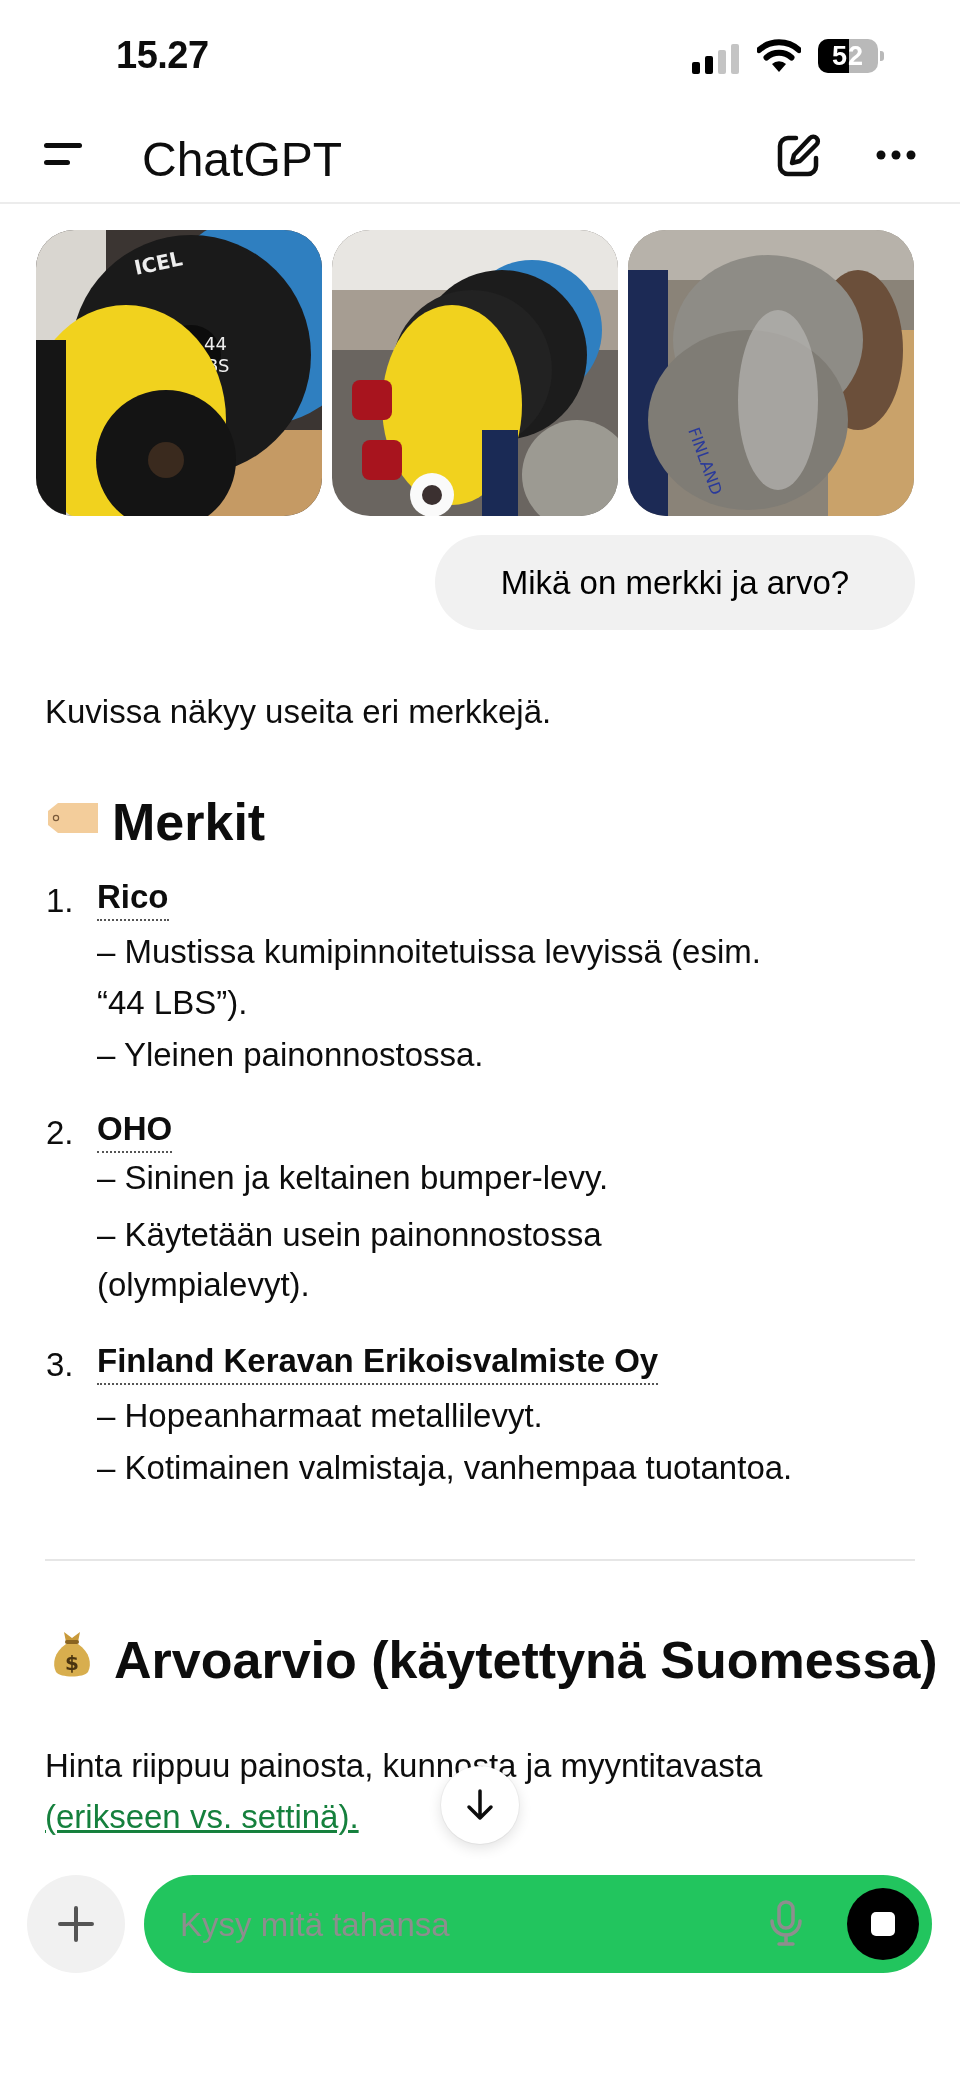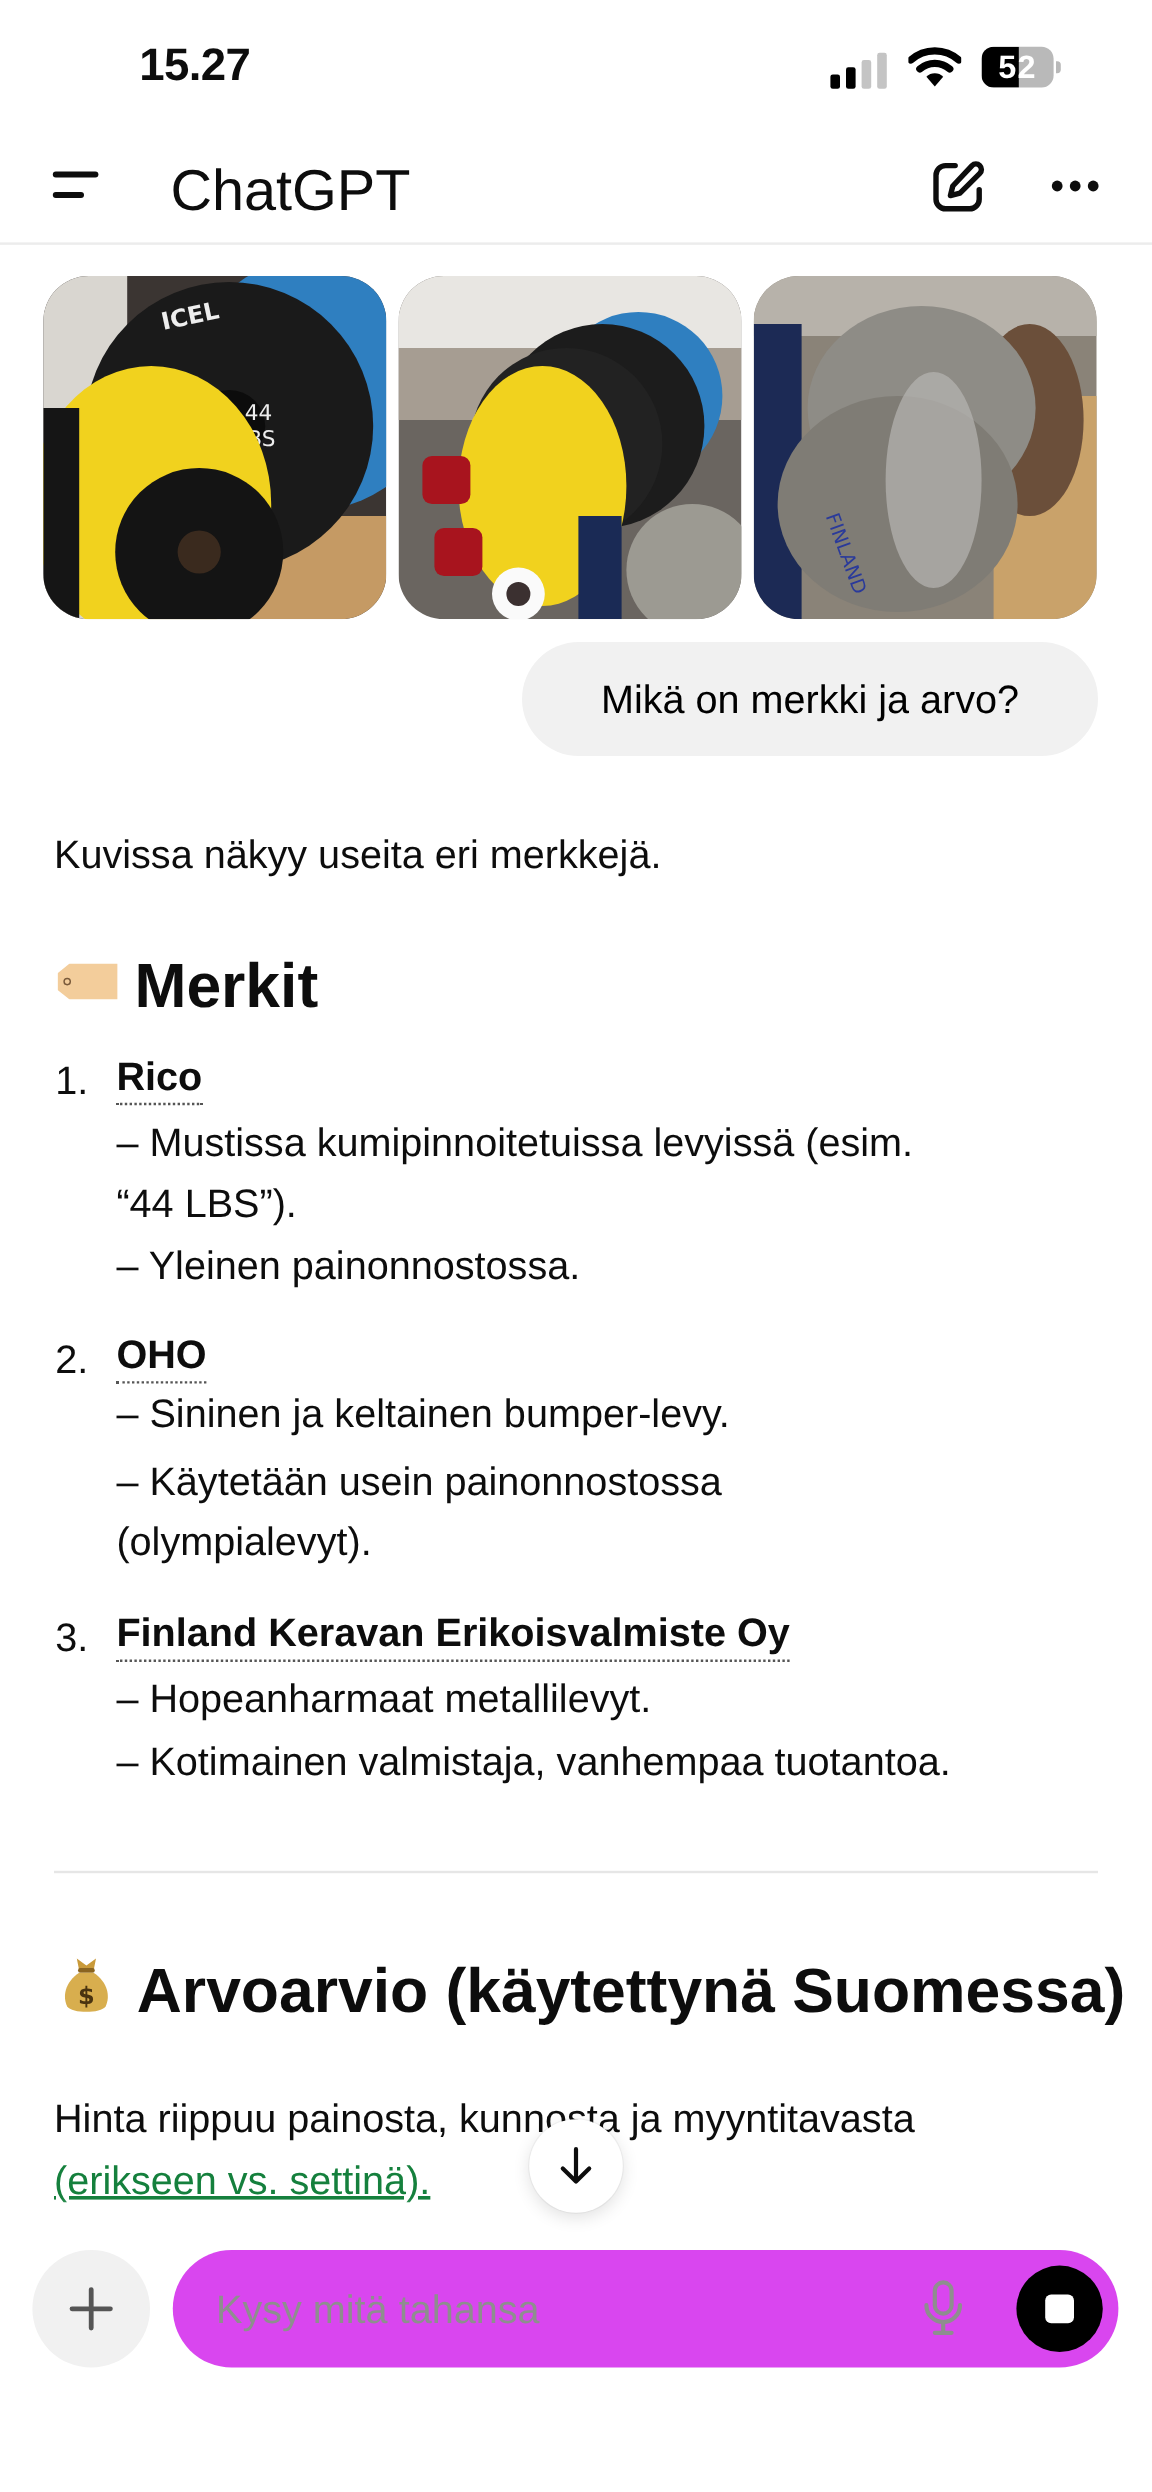--- a/index.html
+++ b/index.html
@@ -50,21 +50,21 @@
 
   .fade { left:0; top:1832px; width:960px; height:30px; background:linear-gradient(to bottom, rgba(255,255,255,0), #fff); }
 
   
   .scroll-btn { left:441px; top:1766px; width:78px; height:78px; border-radius:50%; background:#fff; box-shadow:0 4px 14px rgba(0,0,0,0.12), 0 0 0 1px rgba(0,0,0,0.04); cursor:pointer; }
   .scroll-btn svg { position:absolute; left:21px; top:21px; }
 
   
   .plus-btn { left:27px; top:1875px; width:98px; height:98px; border-radius:50%; background:#f1f1f1; cursor:pointer; }
   .plus-btn svg { position:absolute; left:30px; top:30px; }
-  .composer { left:144px; top:1875px; width:788px; height:98px; border-radius:49px; background:#d946ef; }
+  .composer { left:144px; top:1875px; width:788px; height:98px; border-radius:49px; background:#22c55e; }
   .composer input {
     position:absolute; left:34px; top:0; width:560px; height:98px; border:none; outline:none; background:transparent;
     font-family:"Liberation Sans", "DejaVu Sans", sans-serif; font-size:33px; color:#0d0d0d;
   }
   .composer input::placeholder { color:#8e8e8e; }
   .mic-btn { left:612px; top:24px; width:60px; height:50px; cursor:pointer; }
   .stop-btn { left:703px; top:13px; width:72px; height:72px; border-radius:50%; background:#000; cursor:pointer; }
   .stop-btn span { position:absolute; left:24px; top:24px; width:24px; height:24px; border-radius:5px; background:#fff; }
 </style>
 </head>

